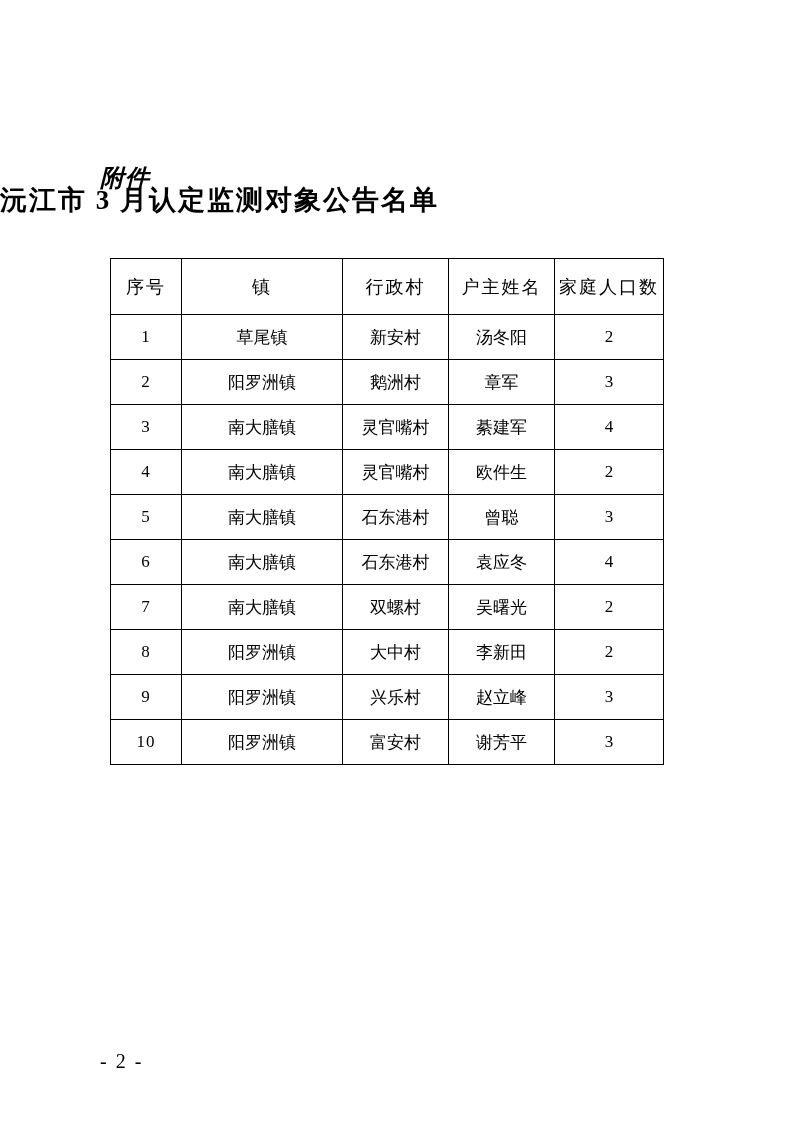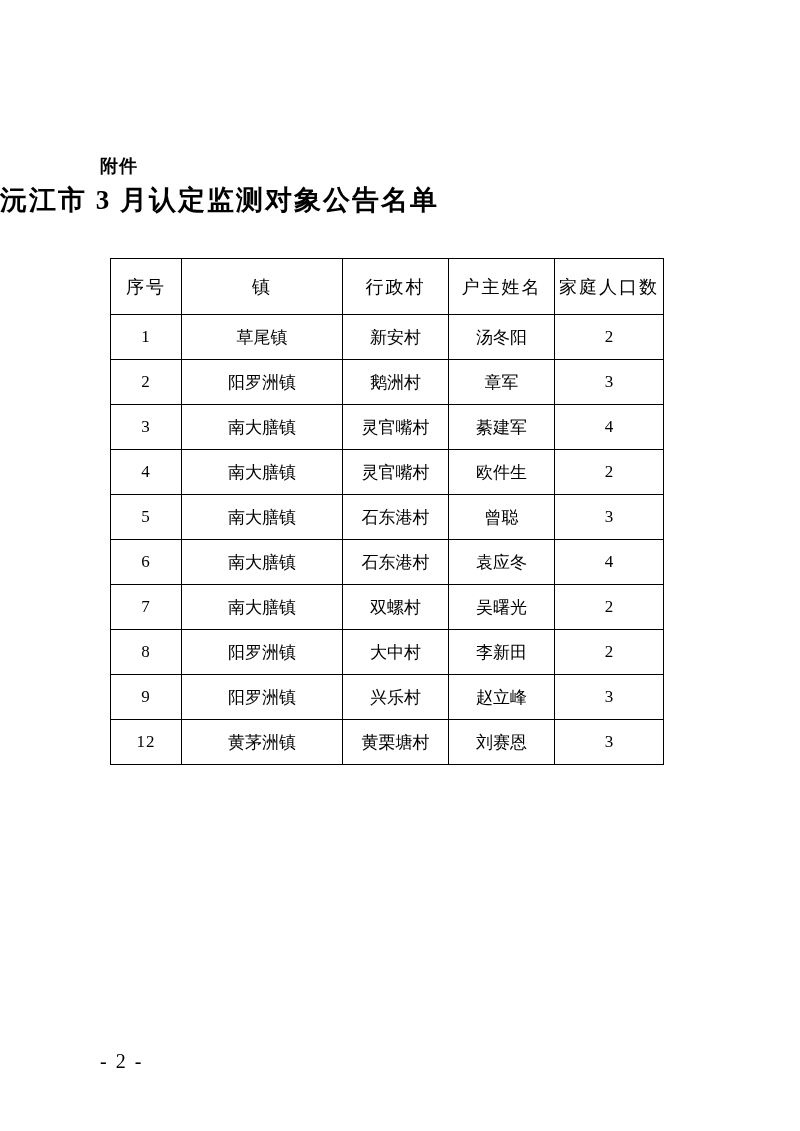--- a/index.html
+++ b/index.html
@@ -17,25 +17,26 @@
   }
   .page {
     position: relative;
     width: 800px;
     height: 1131px;
     box-sizing: border-box;
   }
   .attachment-label {
     position: absolute;
     left: 100px;
-    top: 154px;
-    font-size: 18px;
+    top: 162px;
+    font-size: 24px;
     font-weight: bold;
     letter-spacing: 1px;
     font-family: "Liberation Serif", "DejaVu Serif", serif;
+    font-style: italic;
   }
   .doc-title {
     position: absolute;
     left: 0;
     right: 0;
     top: 182px;
     text-align: left;
     font-size: 27px;
     font-weight: bold;
     letter-spacing: 2px;
@@ -166,24 +167,24 @@
           <td class="num">2</td>
         </tr>
         <tr>
           <td class="idx">9</td>
           <td>阳罗洲镇</td>
           <td>兴乐村</td>
           <td>赵立峰</td>
           <td class="num">3</td>
         </tr>
         <tr>
-          <td class="idx">12</td>
-          <td>黄茅洲镇</td>
-          <td>黄栗塘村</td>
-          <td>刘赛恩</td>
+          <td class="idx">10</td>
+          <td>阳罗洲镇</td>
+          <td>富安村</td>
+          <td>谢芳平</td>
           <td class="num">3</td>
         </tr>
       </tbody>
     </table>
   </div>
 
   <div class="page-number">- 2 -</div>
 
 </div>
 

